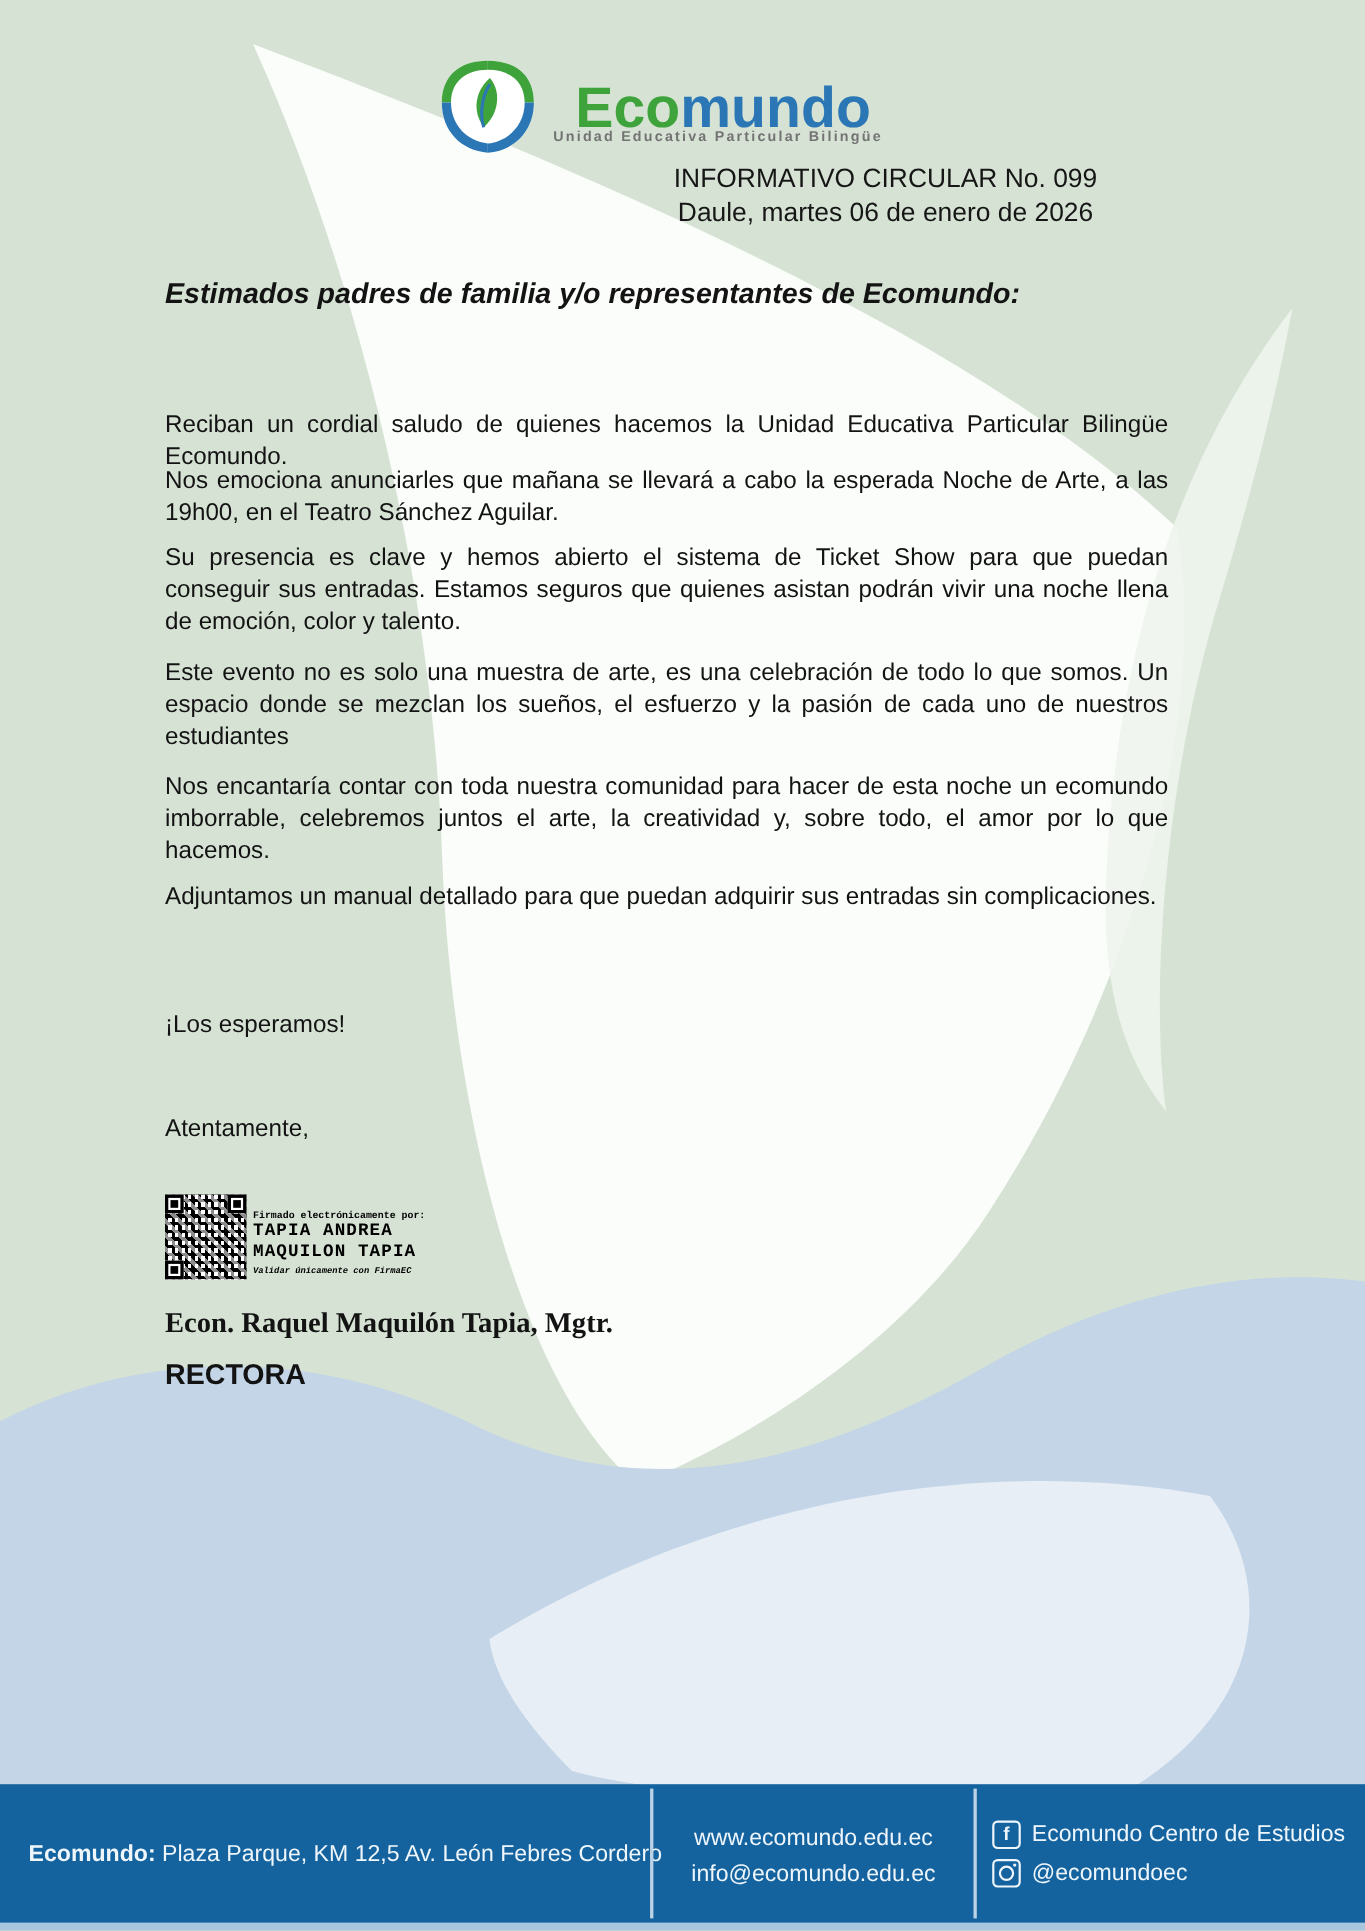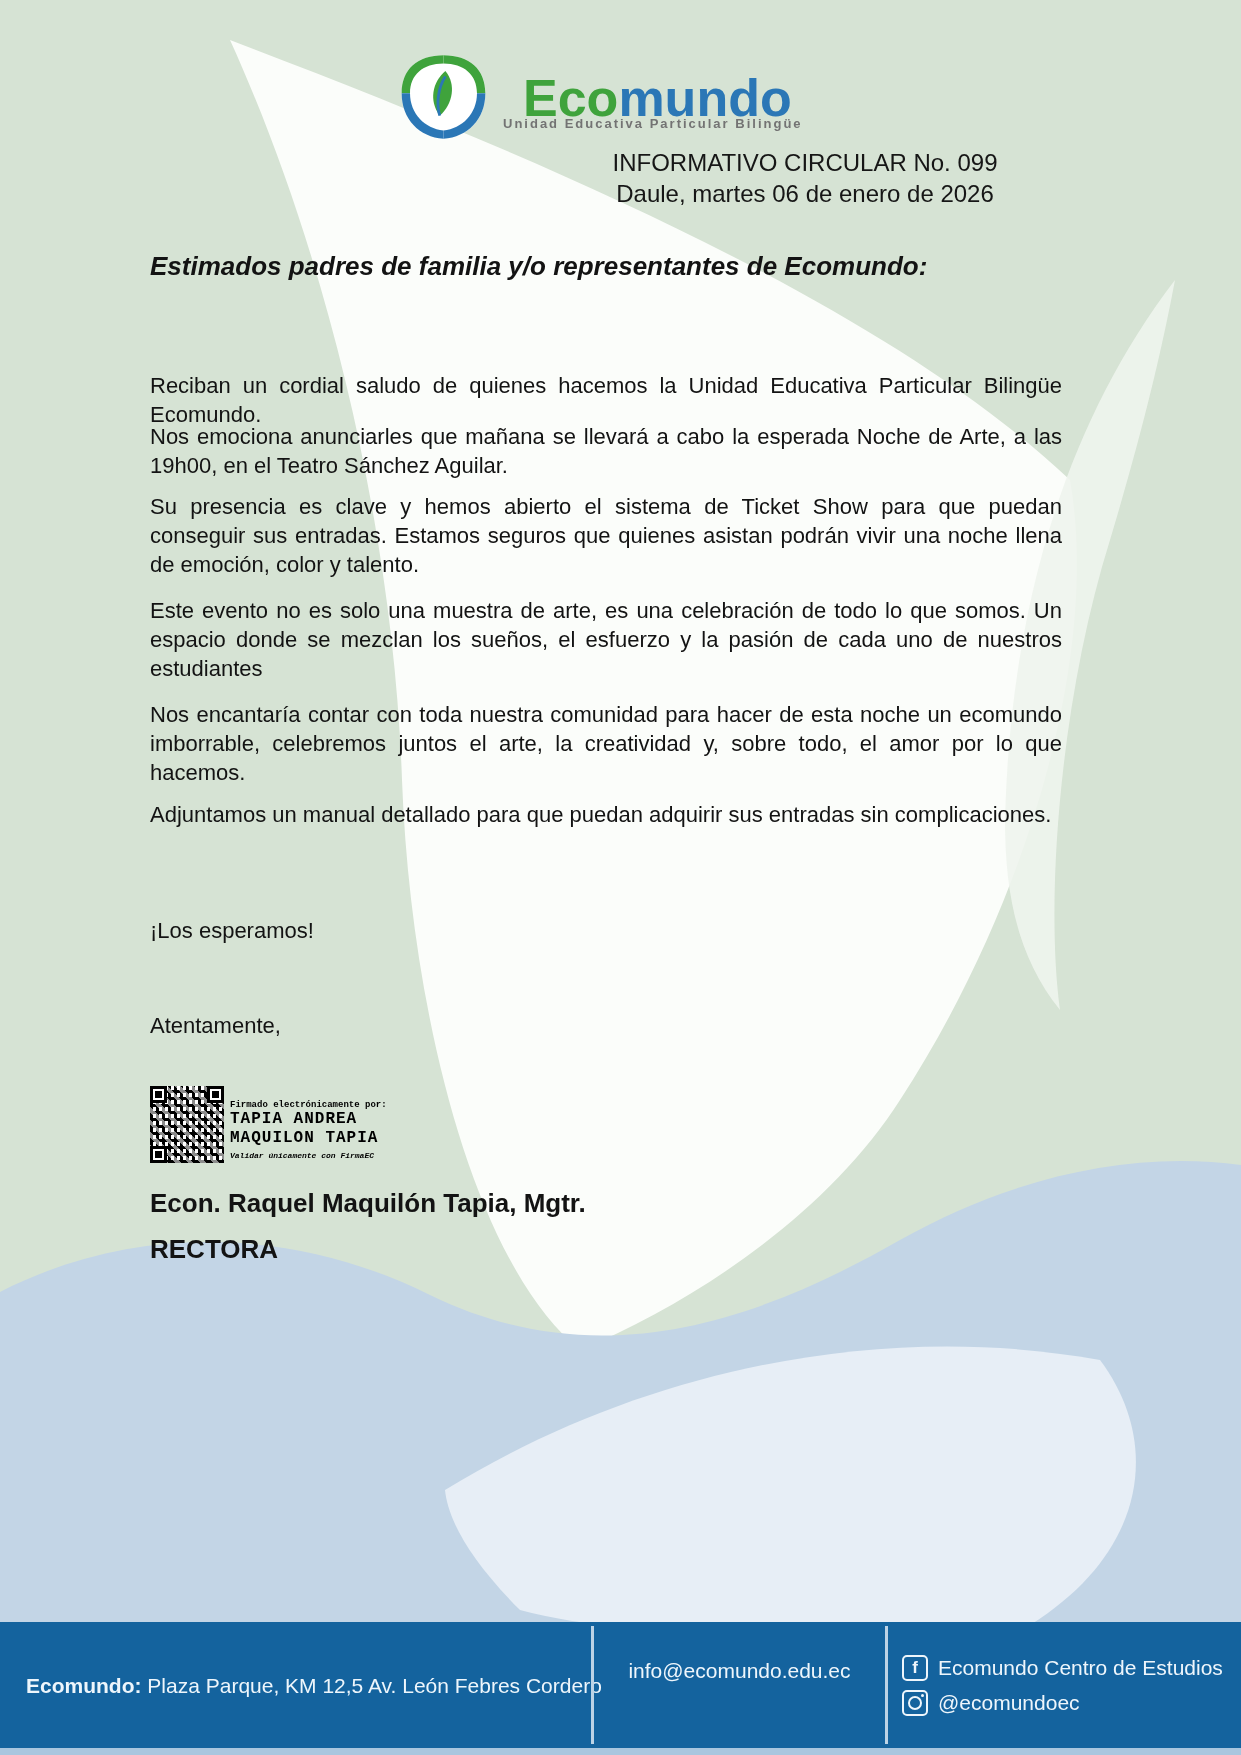--- a/index.html
+++ b/index.html
@@ -33,21 +33,21 @@
         repeating-linear-gradient(45deg, rgba(255,255,255,.55) 0 4px, transparent 4px 9px),
         repeating-linear-gradient(0deg,#000 0 3px,transparent 3px 7px),
         repeating-linear-gradient(90deg,#000 0 3px,#fff 3px 6px);}
   .finder{position:absolute;width:11px;height:11px;border:3px solid #000;background:#fff;}
   .finder > div{width:7px;height:7px;background:#000;margin:2px;}
   .f-tl{left:0;top:0;} .f-tr{right:0;top:0;} .f-bl{left:0;bottom:0;}
   .qr-text{position:absolute;left:80px;top:14px;width:230px;font-family:"Liberation Mono",monospace;color:#000;}
   .qr-tiny{font-size:9px;font-weight:bold;line-height:10px;white-space:nowrap;}
   .qr-name{font-size:16px;font-weight:bold;line-height:19px;letter-spacing:1px;white-space:nowrap;}
   .qr-tiny2{font-size:8px;font-weight:bold;line-height:9px;margin-top:3px;white-space:nowrap;font-style:italic;}
-  .sig-name{left:150px;top:1188px;font-size:26px;font-weight:bold;}
+  .sig-name{left:150px;top:1188px;font-size:26px;font-weight:bold;font-family:Liberation Serif, serif;}
   .sig-role{left:150px;top:1234px;font-size:26px;font-weight:bold;}
 
   
   .footer-bar{left:0;top:1622px;width:1241px;height:126px;background:#14639e;}
   .footer-strip{left:0;top:1748px;width:1241px;height:7px;background:#a9c6df;}
   .f-divider{position:absolute;top:4px;width:3px;height:118px;background:#bcd3e6;}
   .fd1{left:591px;} .fd2{left:885px;}
   .f-left{position:absolute;left:26px;top:52px;font-size:21px;color:#eef6fc;white-space:nowrap;}
   .f-left b{font-weight:bold;}
   .f-mid{position:absolute;left:594px;top:32px;width:291px;text-align:center;font-size:21px;line-height:33px;color:#eef6fc;}
@@ -120,20 +120,21 @@
     <div class="qr-tiny2">Validar únicamente con FirmaEC</div>
   </div>
 </div>
 <div class="abs sig-name">Econ. Raquel Maquilón Tapia, Mgtr.</div>
 <div class="abs sig-role">RECTORA</div>
 
 <div class="abs footer-bar">
   <div class="f-left"><b>Ecomundo:</b><span> Plaza Parque, KM 12,5 Av. León Febres Cordero</span></div>
   <div class="f-divider fd1"></div>
   <div class="f-mid">
+    <div>www.ecomundo.edu.ec</div>
     <div>info@ecomundo.edu.ec</div>
   </div>
   <div class="f-divider fd2"></div>
   <div class="f-right">
     <div class="f-row">
       <span class="f-ico">
           <span class="fb-f">f</span>
         </span>
       <span class="f-label">Ecomundo Centro de Estudios</span>
     </div>

